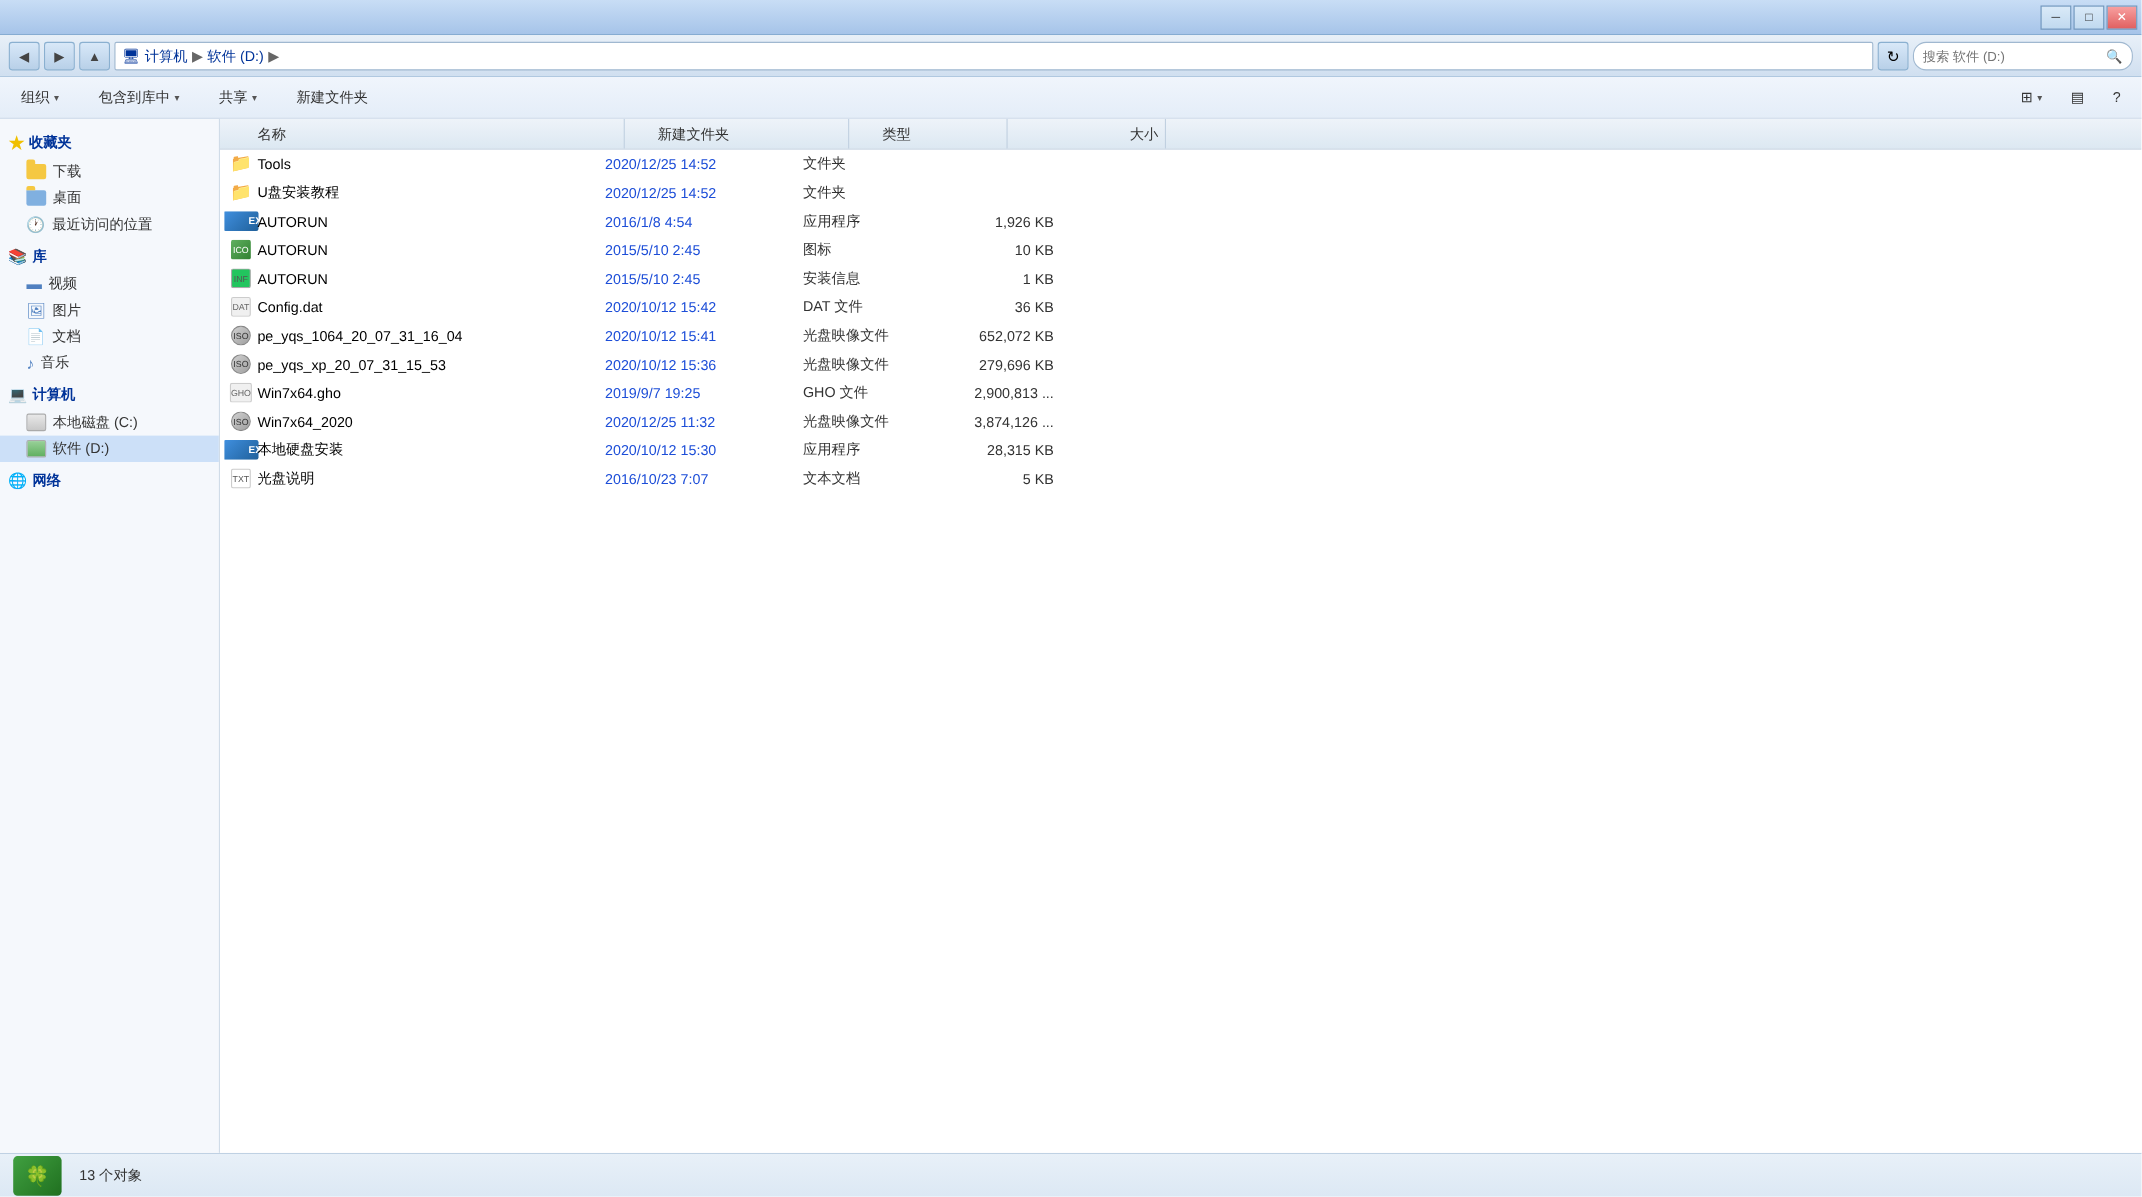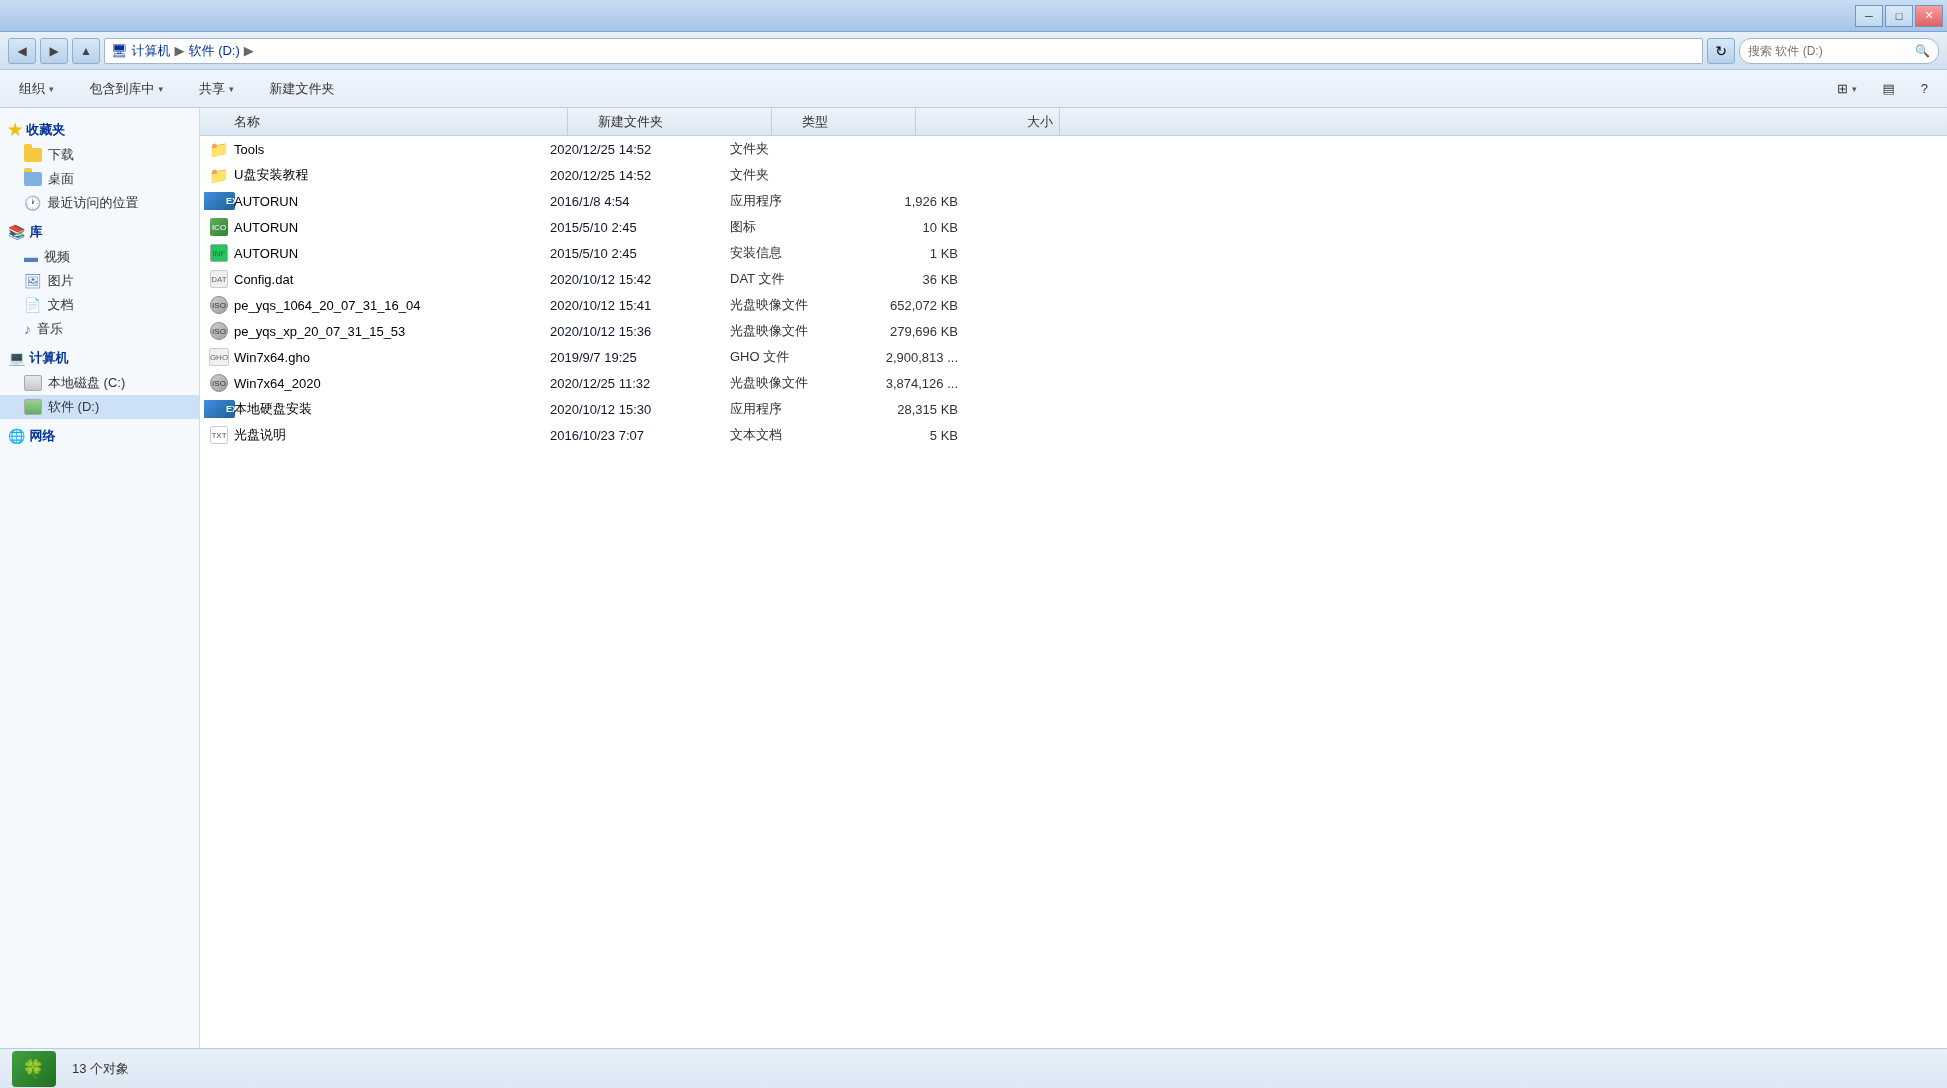--- a/index.html
+++ b/index.html
@@ -294,21 +294,21 @@
       overflow: hidden;
       white-space: nowrap;
       text-overflow: ellipsis;
     }
     .file-cell.name-cell {
       width: 340px;
       display: flex;
       align-items: center;
       gap: 6px;
     }
-    .file-cell.date-cell { width: 180px; color: #0f172a; }
+    .file-cell.date-cell { width: 180px; color: #1d4ed8; }
     .file-cell.type-cell { width: 120px; color: #333; }
     .file-cell.size-cell { width: 120px; text-align: right; color: #333; }
 
     
     .file-icon {
       width: 18px;
       height: 18px;
       flex-shrink: 0;
       display: flex;
       align-items: center;

